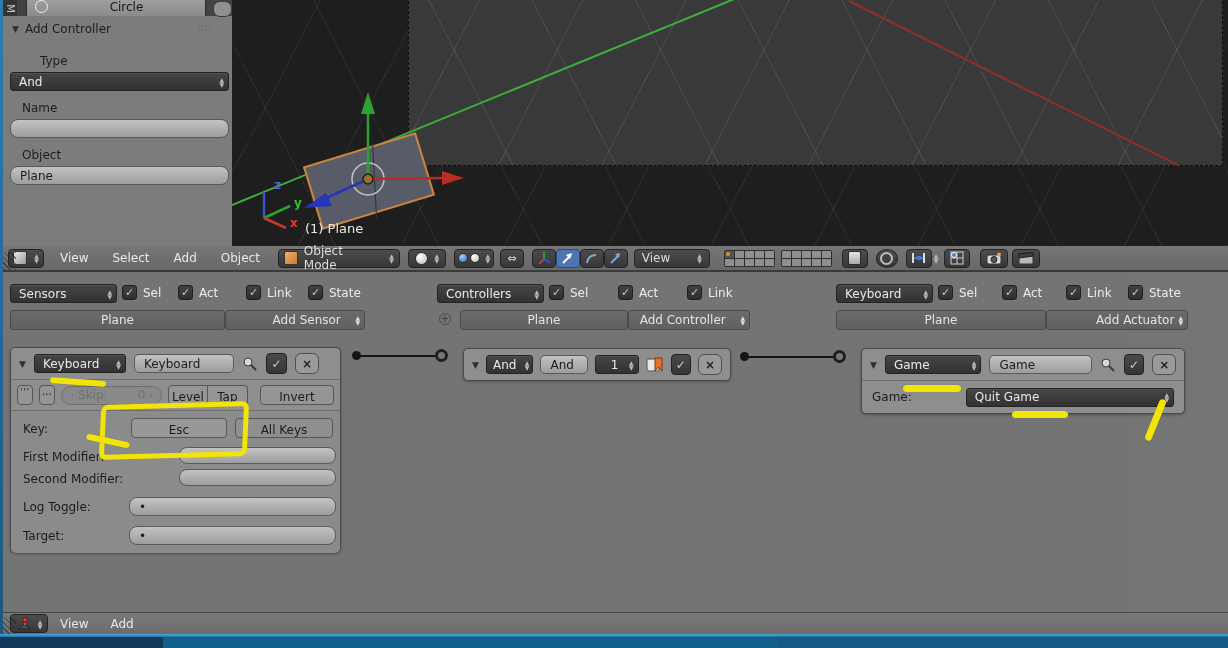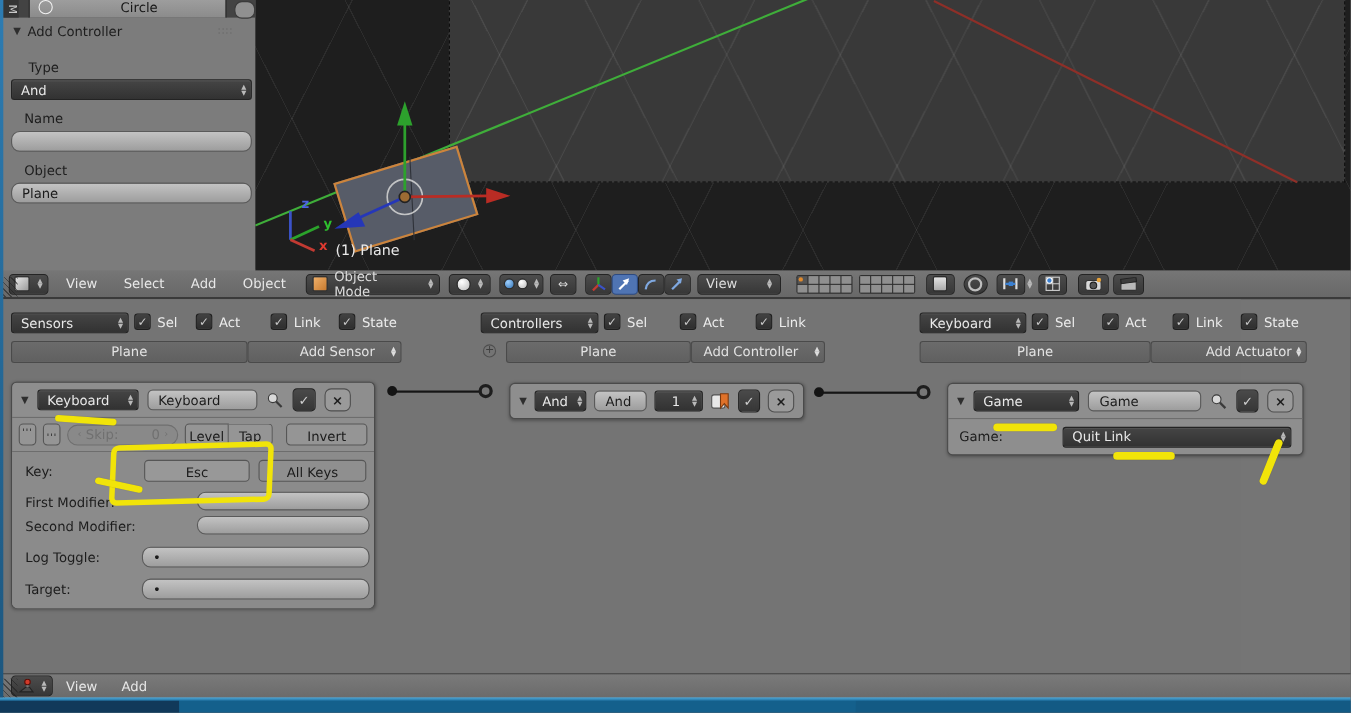--- a/index.html
+++ b/index.html
@@ -145,21 +145,21 @@
         <span class="timer"></span>
         <span class="t">Circle</span>
       </div>
       <div class="thumb"></div>
     </div>
     <div class="abs" style="left:12px;top:22px;display:flex;align-items:center;gap:6px;">
       <span class="tri">▼</span>
       <span class="plabel">Add Controller</span>
     </div>
     <div class="abs grip" style="left:198px;top:25px;">····<br>····</div>
-    <span class="abs plabel" style="left:26px;top:54px;">Type</span>
+    <span class="abs plabel" style="left:40px;top:54px;">Type</span>
     <div class="abs dd" style="left:10px;top:72px;width:219px;">
       <span class="lbl">And</span>
       <span class="updn">
           <span>▲</span>
           <span>▼</span>
         </span>
     </div>
     <span class="abs plabel" style="left:22px;top:101px;">Name</span>
     <div class="abs fld" style="left:10px;top:119px;width:219px;">
       <span></span>
@@ -539,21 +539,21 @@
         <div class="chkbtn">
             <span>✓</span>
           </div>
         <div class="xbtn">
             <span>×</span>
           </div>
       </div>
       <div style="display:flex;align-items:center;height:32px;padding:0 10px;gap:10px;">
         <span class="rowlbl">Game:</span>
         <div class="dd" style="flex:1;margin-left:44px;">
-          <span class="lbl">Quit Link</span>
+          <span class="lbl">Quit Game</span>
           <span class="updn">
               <span>▲</span>
               <span>▼</span>
             </span>
         </div>
       </div>
     </div>
 
     <div class="marker abs" style="left:50px;top:107px;width:56px;height:6px;transform:rotate(4deg);"></div>
     <div class="abs" style="left:100px;top:131px;width:138px;height:45px;border:5px solid #f1e409;border-radius:7px;transform:rotate(-1.5deg) skewX(-4deg);"></div>

